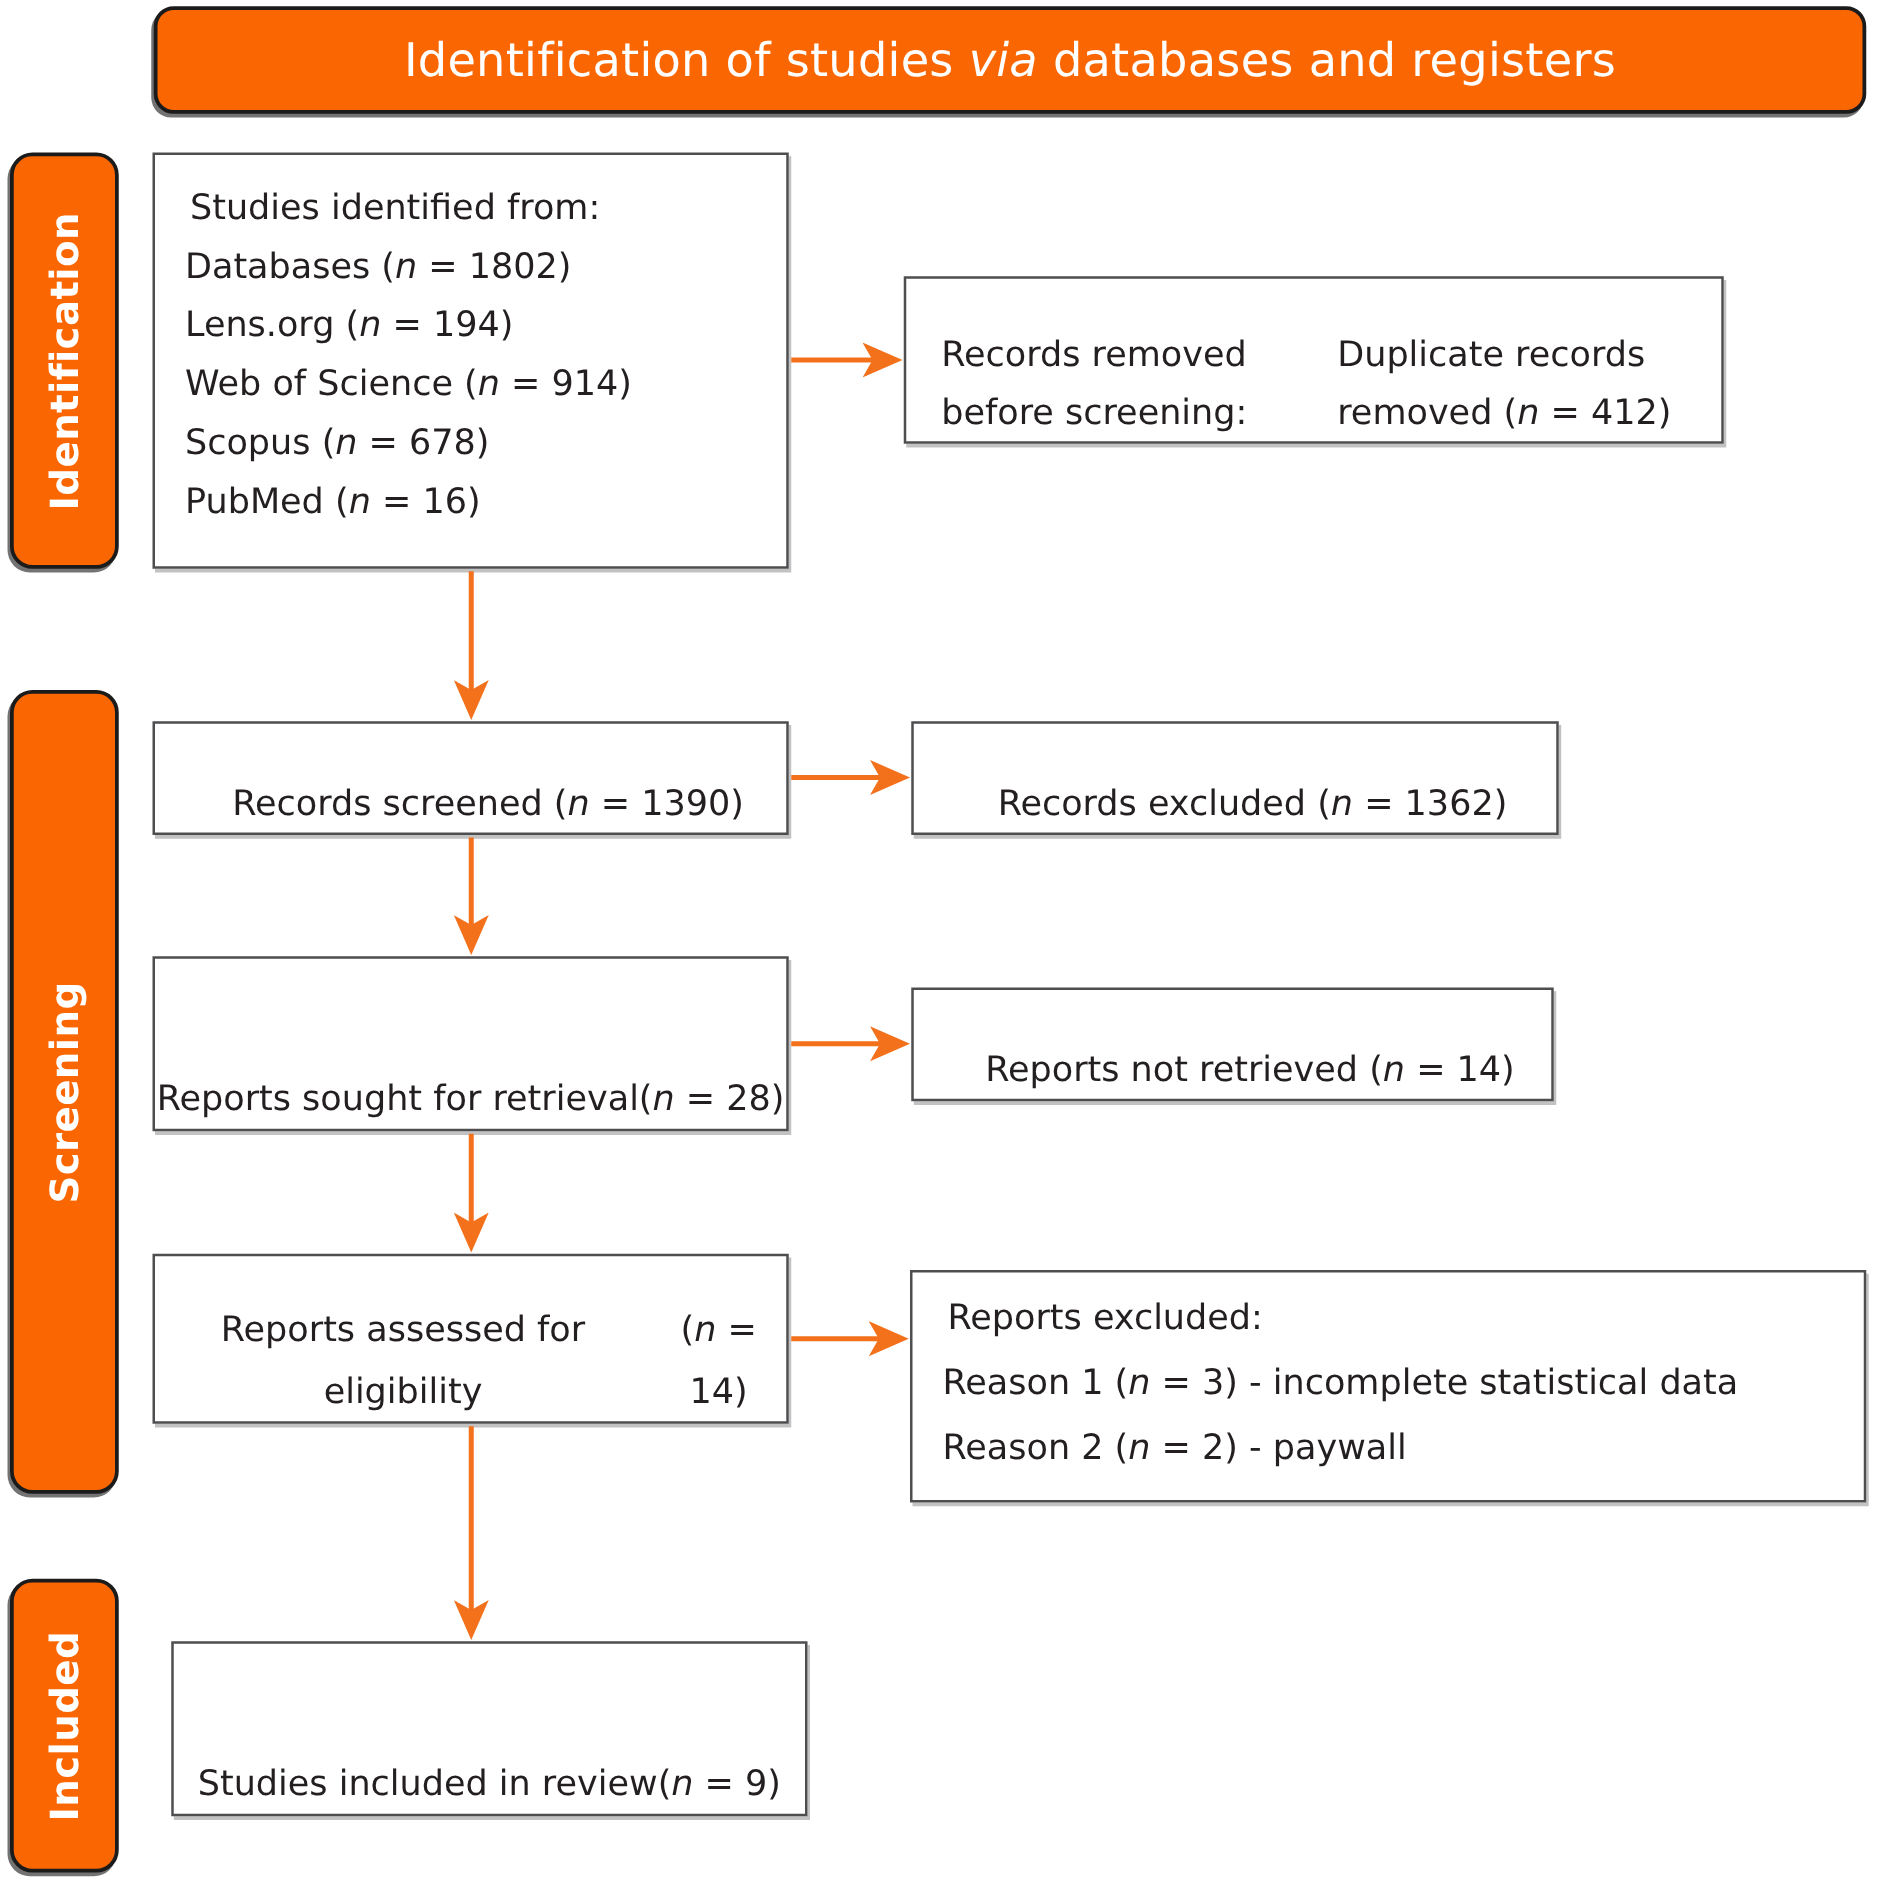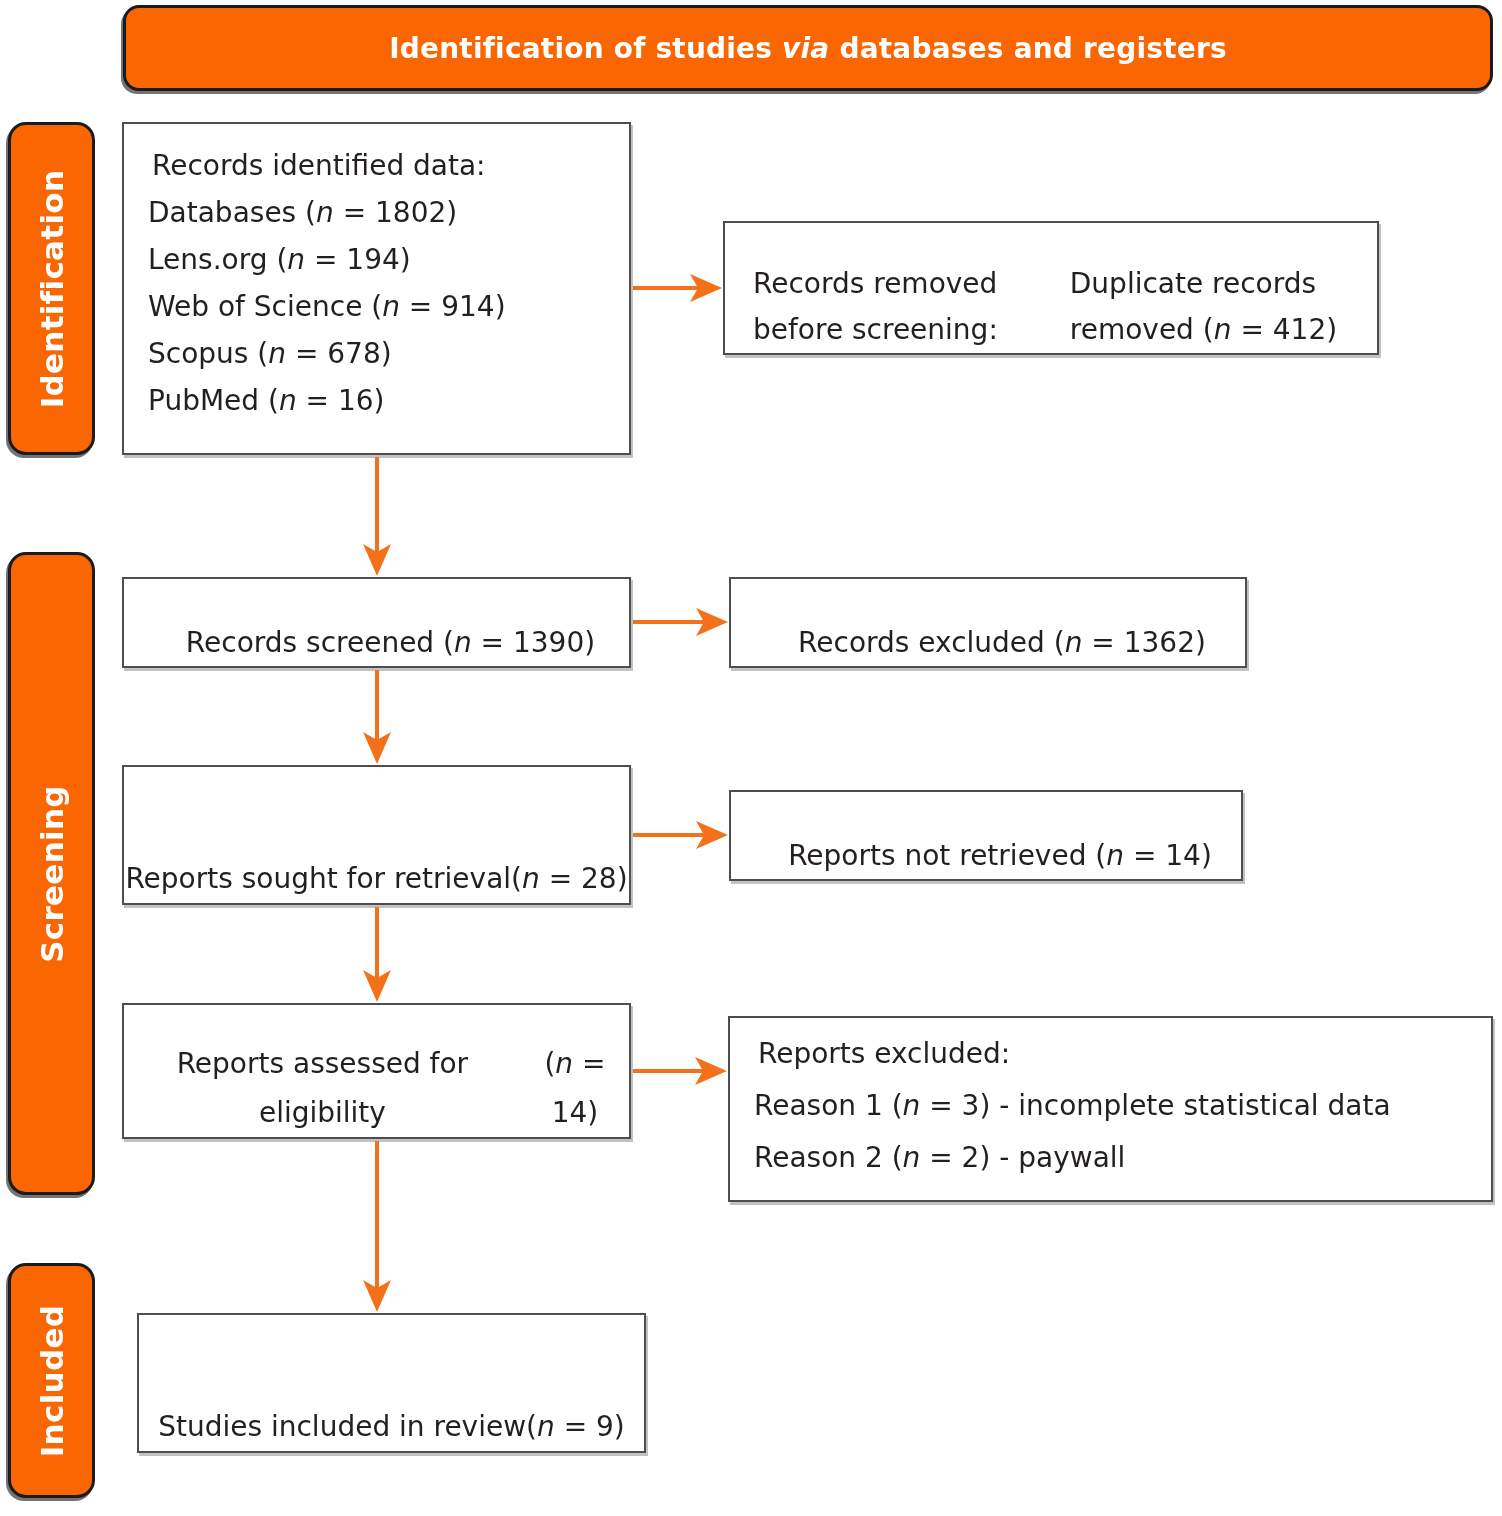--- a/index.html
+++ b/index.html
@@ -22,21 +22,21 @@
   .banner{
     position:absolute;left:123px;top:5px;width:1370px;height:86px;
     background:var(--orange);
     border:3px solid var(--dark);
     border-radius:16px;
     box-sizing:border-box;
     display:flex;align-items:center;justify-content:center;
     box-shadow:-2px 3px 0 rgba(0,0,0,0.55);
   }
   .banner .btxt{
-    color:#fff;font-size:28px;font-weight:bold;letter-spacing:0.2px;
+    color:#fff;font-size:37px;font-weight:normal;letter-spacing:0.2px;
     white-space:nowrap;
   }
   .banner .btxt .it{font-style:italic;}
   .vbar{
     position:absolute;left:8px;width:87px;
     background:var(--orange);
     border:3px solid var(--dark);
     border-radius:18px;
     box-sizing:border-box;
     box-shadow:-2px 3px 0 rgba(0,0,0,0.55);
@@ -94,21 +94,21 @@
     <span class="vtext">Identification</span>
   </div>
   <div class="vbar" id="bar-screening">
     <span class="vtext">Screening</span>
   </div>
   <div class="vbar" id="bar-included">
     <span class="vtext">Included</span>
   </div>
 
   <div class="fbox" id="box-identified">
-    <div class="lead">Records identified data:</div>
+    <div class="lead">Studies identified from:</div>
     <div class="indent">Databases (<i>n</i> = 1802)</div>
     <div class="indent">Lens.org (<i>n</i> = 194)</div>
     <div class="indent">Web of Science (<i>n</i> = 914)</div>
     <div class="indent">Scopus (<i>n</i> = 678)</div>
     <div class="indent">PubMed (<i>n</i> = 16)</div>
   </div>
 
   <div class="fbox vcenter" id="box-screened">
     <div class="lead">Records screened (<i>n</i> = 1390)</div>
   </div>

